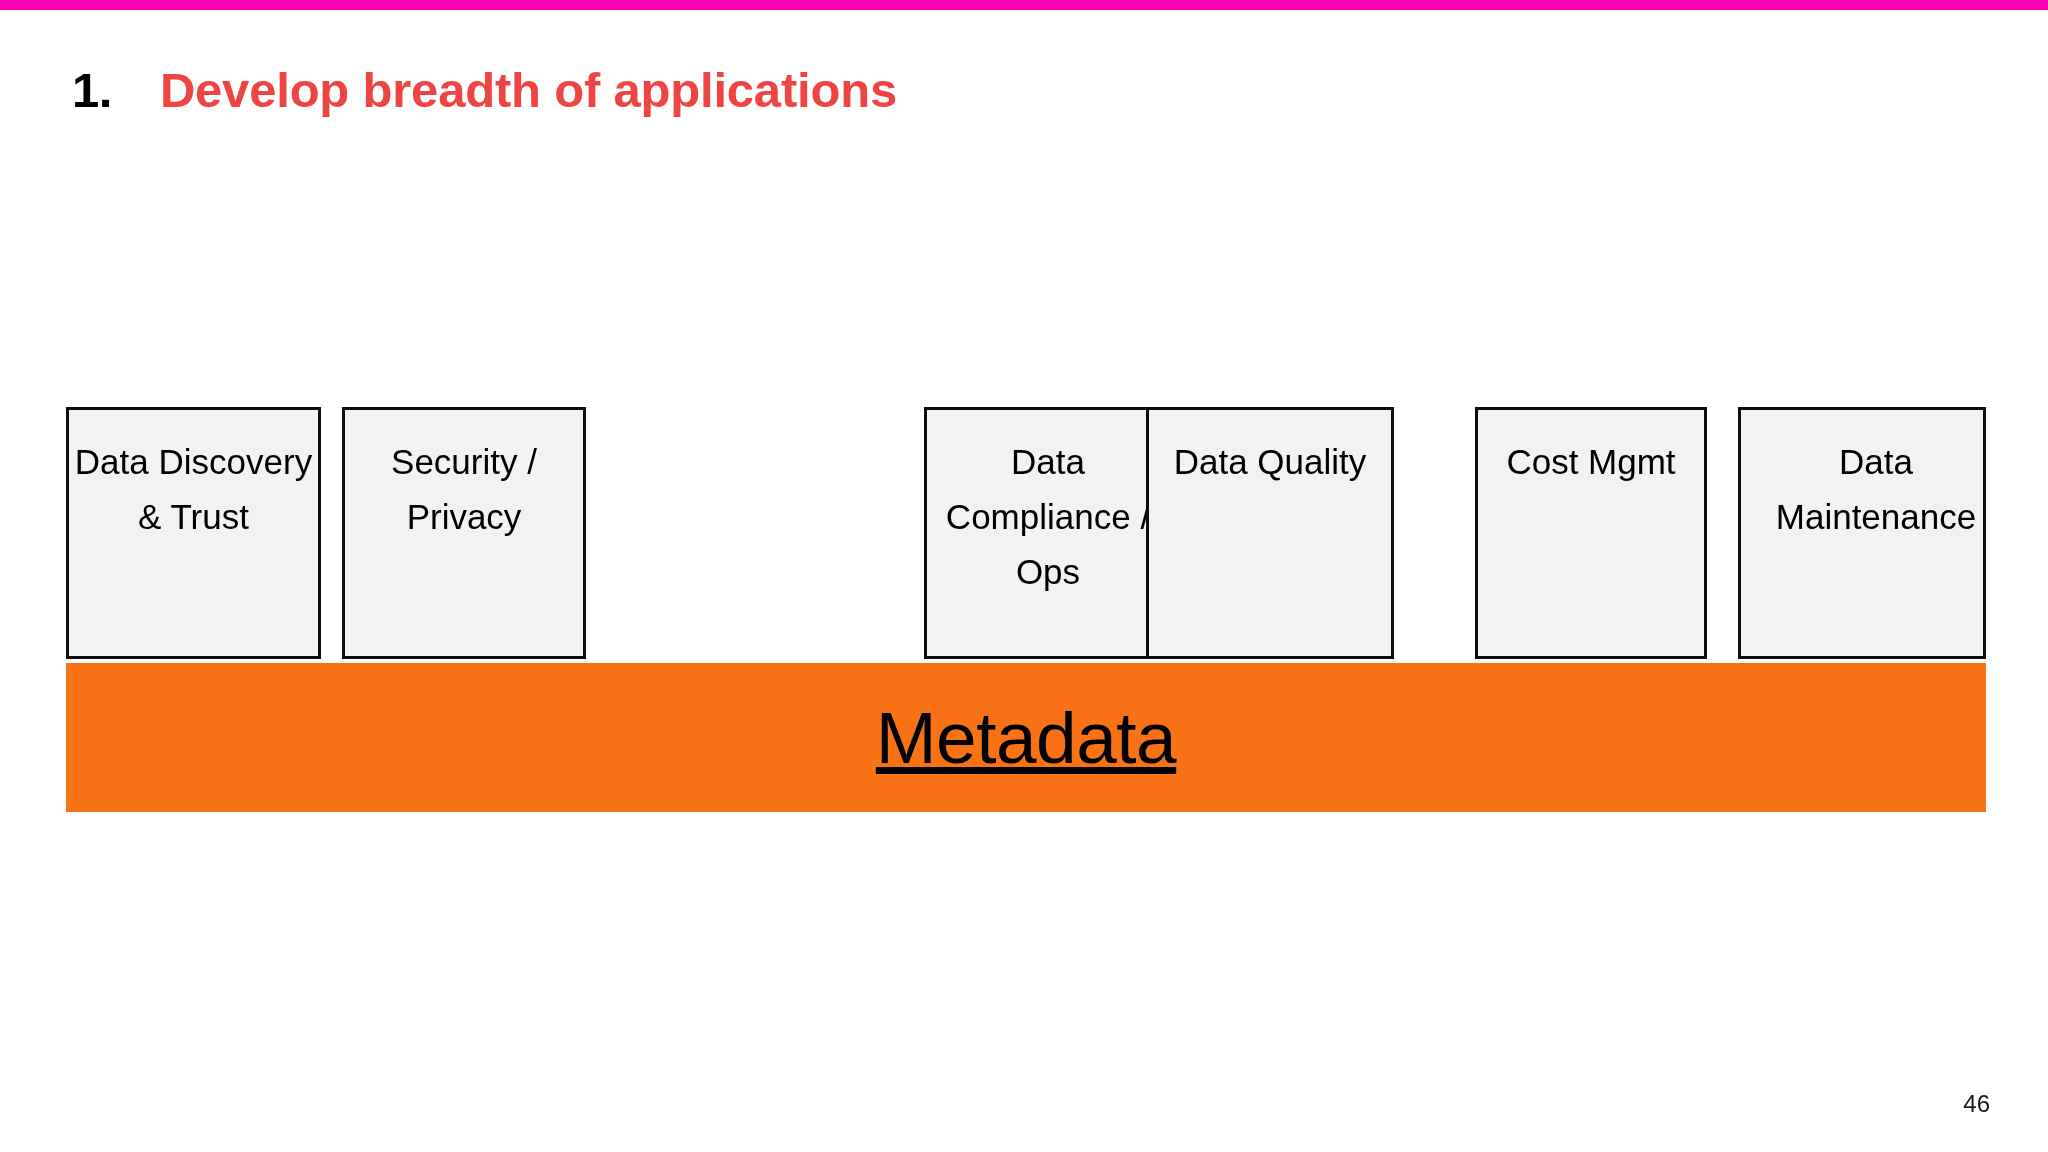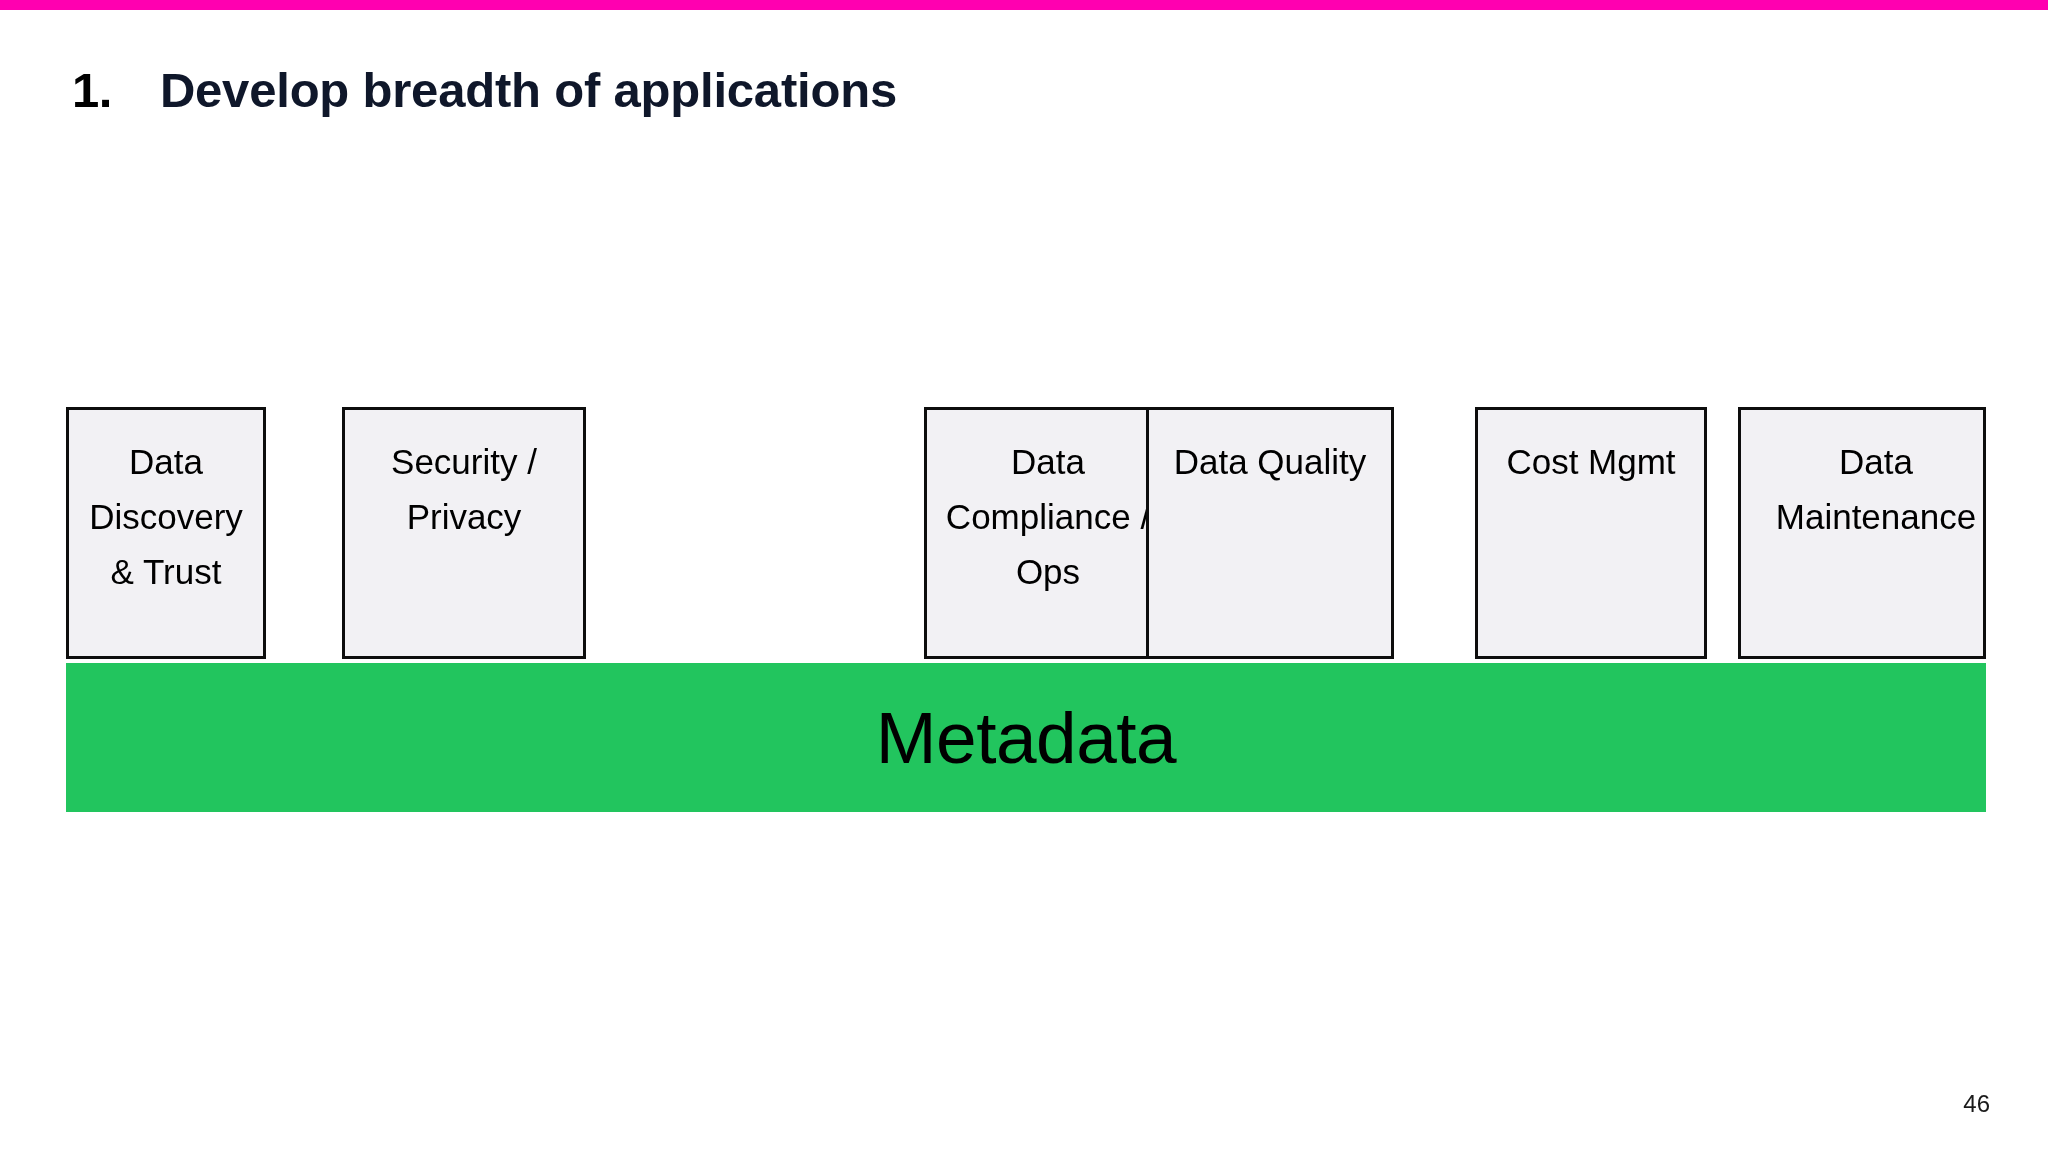--- a/index.html
+++ b/index.html
@@ -37,21 +37,21 @@
   }
   #title-number {
     font-size: 49px;
     font-weight: bold;
     color: #000000;
     letter-spacing: -0.5px;
   }
   #title-text {
     font-size: 49px;
     font-weight: bold;
-    color: #0f172a;
+    color: #ef4444;
     margin-left: 48px;
     letter-spacing: -0.2px;
   }
 
   
   #diagram {
     position: absolute;
     left: 66px;
     top: 407px;
     width: 1920px;
@@ -84,39 +84,40 @@
     line-height: 55px;
     color: #000000;
     text-align: center;
     word-break: break-word;
     width: 100%;
     padding: 0 4px;
     box-sizing: border-box;
   }
 
   
-  .box-0 { left: 0px;    width: 200px; }
+  .box-0 { left: 0px;    width: 255px; }
   .box-1 { left: 276px;  width: 244px; }
   .box-2 { left: 537px;  width: 281px; }
   .box-3 { left: 858px;  width: 248px; }
   .box-4 { left: 1080px; width: 248px; }
   .box-5 { left: 1409px; width: 232px; }
   .box-6 { left: 1672px; width: 248px; padding-left: 28px; }
 
   
   #metadata-bar {
     position: absolute;
     left: 0;
     top: 256px;
     width: 1920px;
     height: 149px;
-    background: #22c55e;
+    background: #f97316;
     display: flex;
     align-items: center;
     justify-content: center;
+    text-decoration: underline;
   }
   #metadata-label {
     font-size: 73px;
     color: #000000;
     line-height: 1;
     letter-spacing: -0.5px;
   }
 
   
   #page-number {

